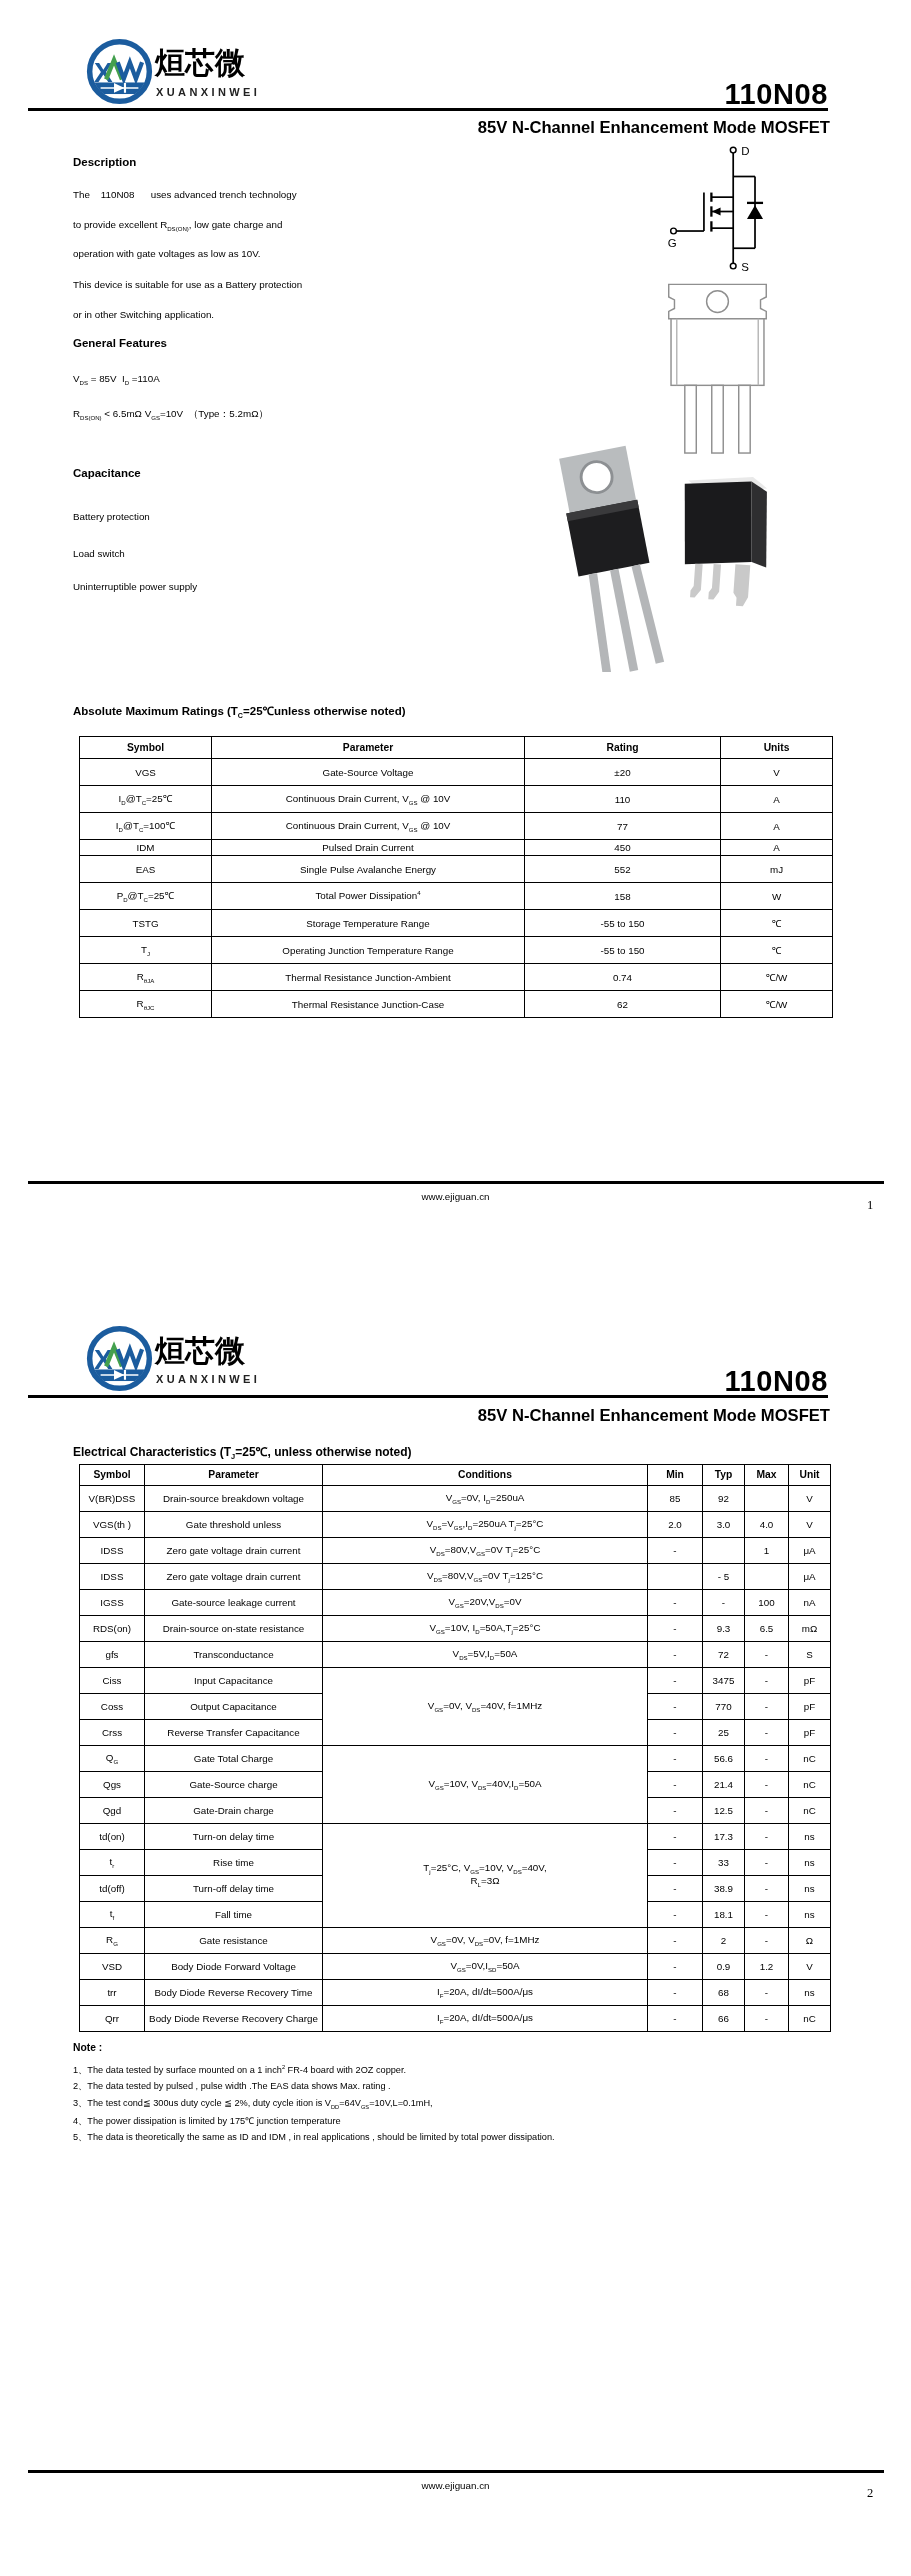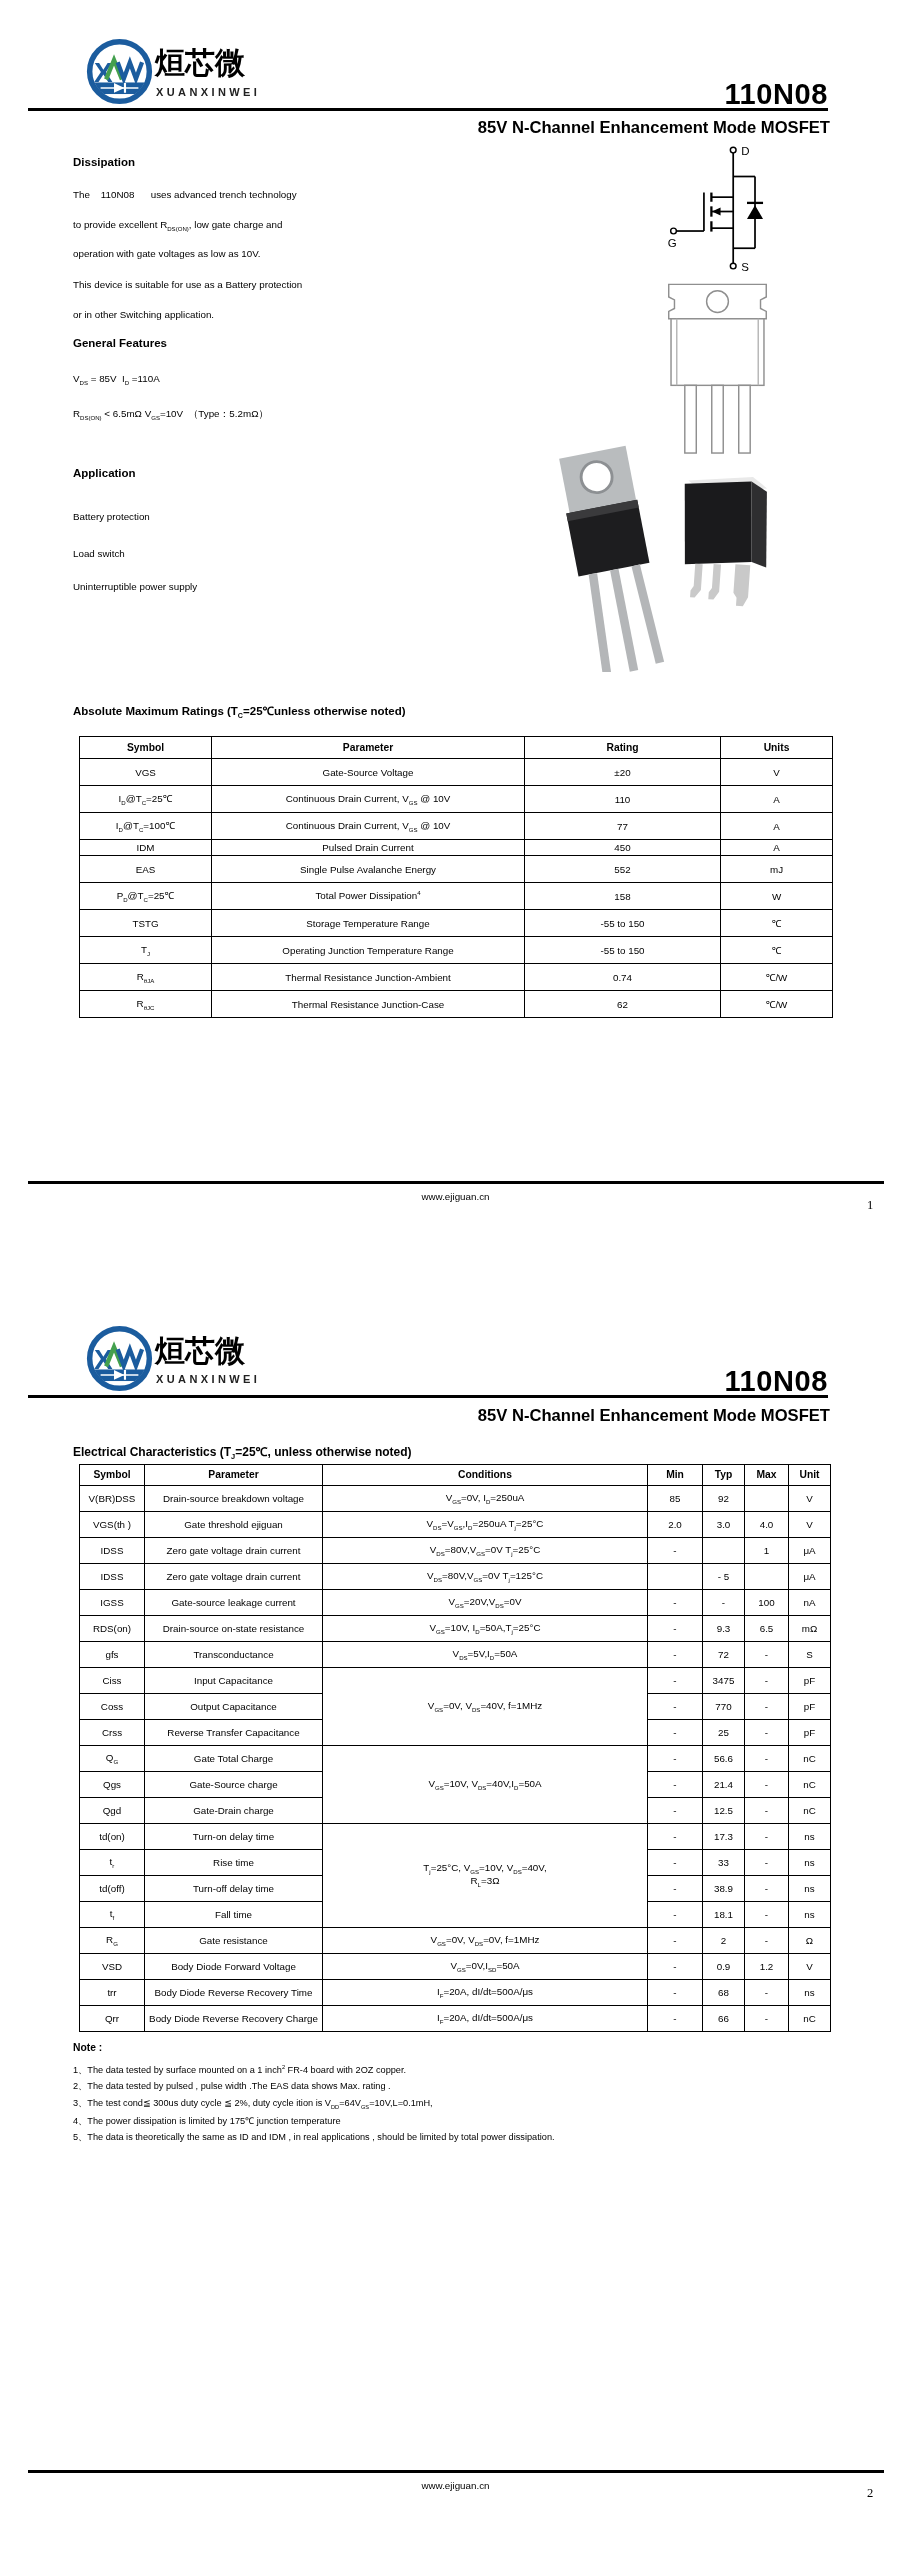--- a/index.html
+++ b/index.html
@@ -43,32 +43,32 @@
     </g>
   </svg>
 </div>
 <div class="abs brand-cn" style="left:155px;top:48px">烜芯微</div>
 <div class="abs brand-en" style="left:156px;top:86px">XUANXINWEI</div>
 
 <div class="abs partnum" style="right:83px;top:78px">110N08</div>
 <div class="abs rule" style="left:27.5px;top:108px;width:800px;height:3.4px"></div>
 <div class="abs subtitle" style="left:0;top:118px;width:830px;text-align:right">85V N-Channel Enhancement Mode MOSFET</div>
 
-<div class="abs heading" style="left:73px;top:156px">Dissipation</div>
+<div class="abs heading" style="left:73px;top:156px">Description</div>
 <div class="abs body17" style="left:73px;top:189px">The    110N08      uses advanced trench technology</div>
 <div class="abs body17" style="left:73px;top:219px">to provide excellent R<sub>DS(ON)</sub>, low gate charge and</div>
 <div class="abs body17" style="left:73px;top:248px">operation with gate voltages as low as 10V.</div>
 <div class="abs body17" style="left:73px;top:279px">This device is suitable for use as a Battery protection</div>
 <div class="abs body17" style="left:73px;top:309px">or in other Switching application.</div>
 
 <div class="abs heading" style="left:73px;top:337px">General Features</div>
 <div class="abs body17" style="left:73px;top:373px">V<sub>DS</sub> = 85V  I<sub>D</sub> =110A</div>
 <div class="abs body17" style="left:73px;top:408px">R<sub>DS(ON)</sub> &lt; 6.5mΩ V<sub>GS</sub>=10V  （Type：5.2mΩ）</div>
 
-<div class="abs heading" style="left:73px;top:467px">Application</div>
+<div class="abs heading" style="left:73px;top:467px">Capacitance</div>
 <div class="abs body17" style="left:73px;top:511px">Battery protection</div>
 <div class="abs body17" style="left:73px;top:548px">Load switch</div>
 <div class="abs body17" style="left:73px;top:581px">Uninterruptible power supply</div>
 
 <div class="abs" style="left:654px;top:142px;width:132px;height:135px">
   <svg width="132" height="135" viewBox="0 0 230 235" stroke="#000" stroke-width="3" fill="none">
     <circle cx="138" cy="14" r="5" stroke-width="2.5"></circle>
     <line x1="138" y1="19" x2="138" y2="211"></line>
     <circle cx="138" cy="216" r="5" stroke-width="2.5"></circle>
     <line x1="100" y1="96" x2="138" y2="96"></line>
@@ -267,21 +267,21 @@
         <td>V(BR)DSS</td>
         <td>Drain-source breakdown voltage</td>
         <td>V<sub>GS</sub>=0V, I<sub>D</sub>=250uA</td>
         <td>85</td>
         <td>92</td>
         <td></td>
         <td>V</td>
       </tr>
   <tr style="height:26px">
         <td>VGS(th )</td>
-        <td>Gate threshold ejiguan</td>
+        <td>Gate threshold unless</td>
         <td>V<sub>DS</sub>=V<sub>GS</sub>,I<sub>D</sub>=250uA T<sub>j</sub>=25°C</td>
         <td>2.0</td>
         <td>3.0</td>
         <td>4.0</td>
         <td>V</td>
       </tr>
   <tr style="height:26px">
         <td>IDSS</td>
         <td>Zero gate voltage drain current</td>
         <td>V<sub>DS</sub>=80V,V<sub>GS</sub>=0V  T<sub>j</sub>=25°C</td>

